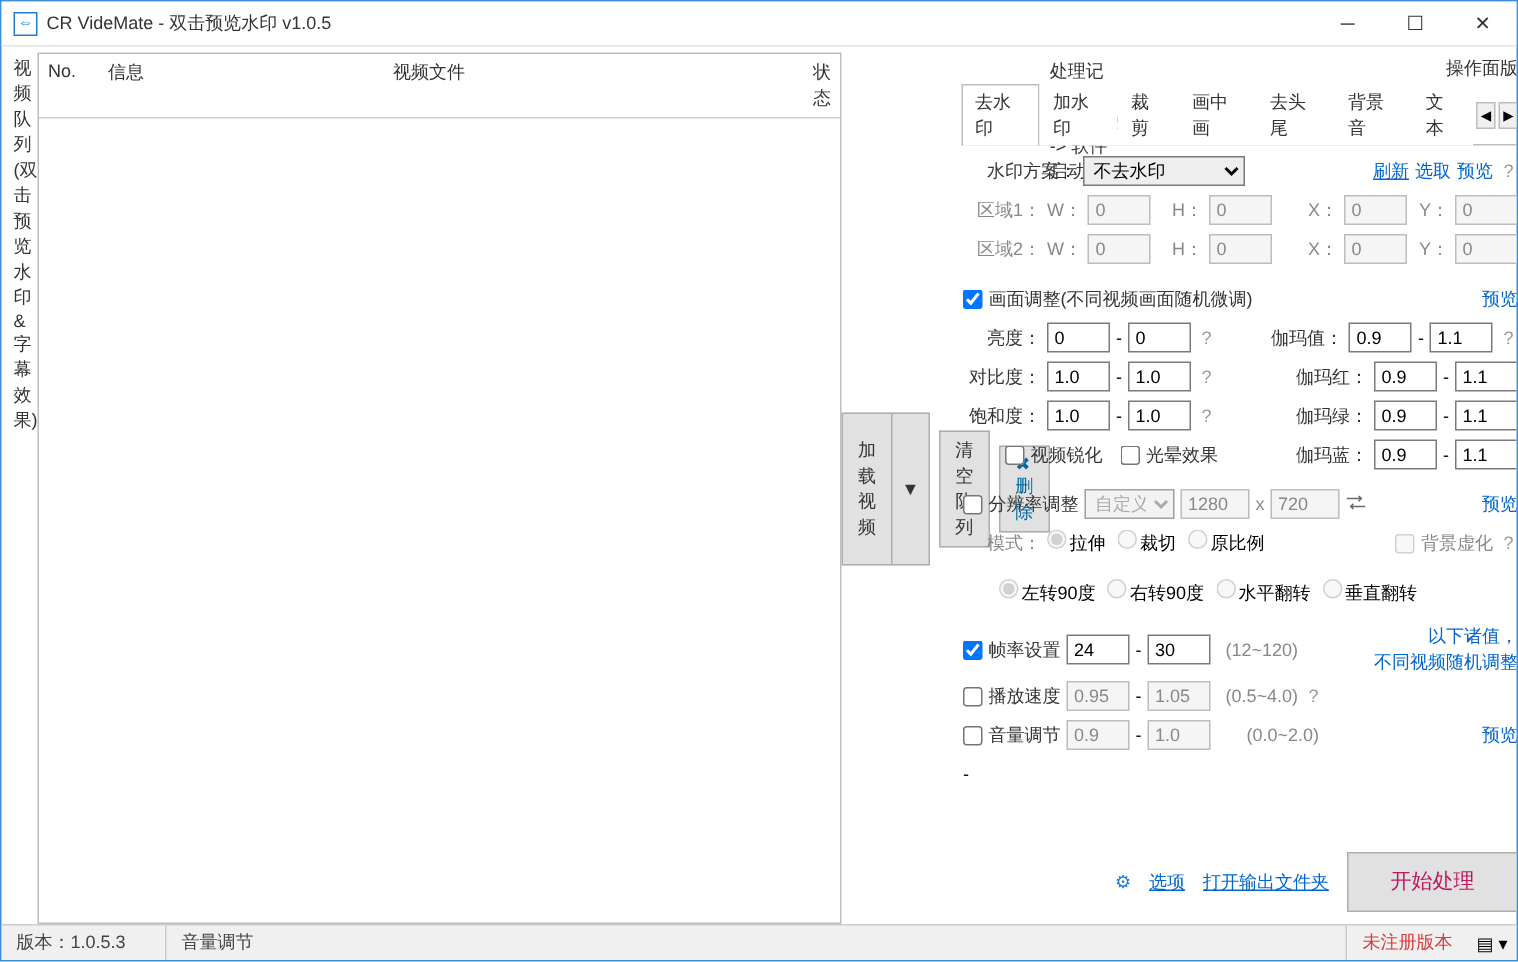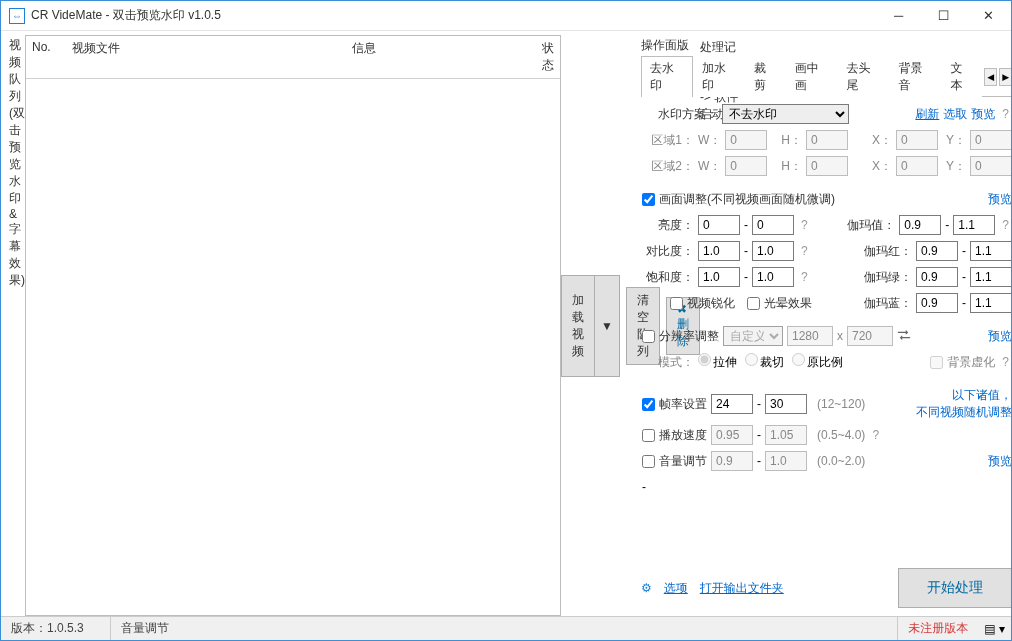--- a/index.html
+++ b/index.html
@@ -5,21 +5,21 @@
 * { box-sizing: border-box; margin: 0; padding: 0; font-family: "Microsoft YaHei", "Segoe UI", sans-serif; font-size: 12px; }
 body { background: #fff; width: 1012px; height: 641px; overflow: hidden; display: flex; flex-direction: column; border: 1px solid #3c8fd6; }
 .titlebar { height: 30px; display: flex; align-items: center; padding: 0 0 0 8px; background: #fff; border-bottom: 1px solid #e5e5e5; }
 .titlebar .icon { width: 16px; height: 16px; border: 1px solid #1e7fd6; display: flex; align-items: center; justify-content: center; color: #1e7fd6; font-size: 10px; margin-right: 6px; }
 .titlebar .title { flex: 1; color: #333; }
 .titlebar .winbtns { display: flex; }
 .titlebar .winbtn { width: 45px; height: 29px; display: flex; align-items: center; justify-content: center; font-size: 13px; color: #333; cursor: pointer; }
 
 .main { flex: 1; display: flex; padding: 4px 8px 0 8px; gap: 10px; min-height: 0; }
 .left-pane { width: 622px; display: flex; flex-direction: row; }
-.right-pane { flex: 1; display: flex; flex-direction: column; }
+.right-pane { flex: 1; display: flex; flex-direction: column; align-items: flex-end; }
 
 .grp-title { color: #333; padding: 2px 0; }
 .list-box { flex: 1; border: 1px solid #bdbdbd; min-height: 0; display: flex; flex-direction: column; background: #fff; }
 .list-header { display: flex; border-bottom: 1px solid #d0d0d0; background: #fff; }
 .list-header .col { padding: 4px 6px; color: #333; }
 .list-body { flex: 1; }
 .left-btns { display: flex; gap: 6px; padding: 6px 0; align-items: center; }
 .btn { border: 1px solid #adadad; background: #e1e1e1; padding: 4px 10px; cursor: pointer; color: #333; }
 .btn.split { display: flex; align-items: center; padding: 0; }
 .btn.split span:first-child { padding: 16px 10px; border-right: 1px solid #adadad; }
@@ -51,21 +51,21 @@
 .sep { height: 1px; background: transparent; margin: 3px 0; }
 .radio-group { display: flex; gap: 8px; align-items: center; }
 input[type=radio] { margin-right: 2px; }
 
 .output-row { display: flex; align-items: center; gap: 6px; padding: 6px 0; }
 .output-row input { flex: 1; border: 1px solid #7a7a7a; padding: 3px 6px; }
 .browse-btn { border: 1px solid #adadad; background: #e1e1e1; padding: 3px 8px; cursor: pointer; }
 
 .bottom-actions { display: flex; align-items: center; gap: 12px; padding: 4px 0 8px 0; }
 .gear { color: #1e7fd6; }
-.start-btn { margin-left: auto; padding: 10px 28px; border: 1px solid #adadad; background: #e1e1e1; cursor: pointer; font-size: 14px; color: #0369a1; }
+.start-btn { margin-left: auto; padding: 10px 28px; border: 1px solid #adadad; background: #e1e1e1; cursor: pointer; font-size: 14px; color: #be185d; }
 
 .statusbar { height: 24px; border-top: 1px solid #ccc; display: flex; align-items: center; background: #f0f0f0; }
 .statusbar .cell { padding: 0 10px; border-right: 1px solid #ccc; height: 100%; display: flex; align-items: center; color: #444; }
 .statusbar .spacer { flex: 1; }
 .statusbar .reg { color: #d53c3c; padding: 0 10px; }
 .statusbar .menuicon { padding: 0 6px; cursor: pointer; }
 
 .field-col { width: 52px; text-align: right; display: inline-block; }
 .swap-icon svg { width: 14px; height: 12px; }
 </style>
@@ -82,22 +82,22 @@
   </div>
 </div>
 
 <div class="main">
 
   <div class="left-pane">
     <div class="grp-title">视频队列 (双击预览水印&amp;字幕效果)</div>
     <div class="list-box">
       <div class="list-header">
         <div class="col" style="width:40px">No.</div>
+        <div class="col" style="width:190px">信息</div>
         <div class="col" style="width:280px">视频文件</div>
-        <div class="col" style="width:190px">信息</div>
         <div class="col" style="flex:1">状态</div>
       </div>
       <div class="list-body"></div>
     </div>
     <div class="left-btns">
       <div class="btn split">
         <span>加载视频</span>
         <span>▼</span>
       </div>
       <div class="btn">清空队列</div>
@@ -122,21 +122,21 @@
       <div class="tab">背景音</div>
       <div class="tab">文本</div>
       <div class="tab-nav">◀</div>
       <div class="tab-nav">▶</div>
     </div>
 
     <div class="panel">
 
       <div class="row pad">
         <span class="txt" style="margin-left:16px">水印方案：</span>
-        <select class="sel" style="width:127px"><option>不去水印</option></select>
+        <select class="sel" style="width:108px"><option>不去水印</option></select>
         <span style="flex:1"></span>
         <a class="lnk">刷新</a>
         <a class="lnk nodash">选取</a>
         <a class="lnk nodash">预览</a>
         <span class="qmark">?</span>
       </div>
       <div class="row pad">
         <span class="txt field-col gray">区域1：</span>
         <span class="gray">W：</span>
           <input class="inp dis" value="0" style="">
@@ -221,20 +221,29 @@
           <label class="gray"><input type="radio" name="resmode" disabled="" style=""><span>裁切</span></label>
           <label class="gray"><input type="radio" name="resmode" disabled="" style=""><span>原比例</span></label>
         </div>
         <span style="flex:1"></span>
         <input type="checkbox" class="chk" disabled="" style="">
           <span class="gray">背景虚化</span>
         <span class="qmark">?</span>
       </div>
       <div class="sep"></div>
 
+      <div class="row pad">
+        <span style="width:20px"></span>
+        <div class="radio-group">
+          <label class="gray"><input type="radio" name="rot" checked="" disabled="" style=""><span>左转90度</span></label>
+          <label class="gray"><input type="radio" name="rot" disabled="" style=""><span>右转90度</span></label>
+          <label class="gray"><input type="radio" name="rot" disabled="" style=""><span>水平翻转</span></label>
+          <label class="gray"><input type="radio" name="rot" disabled="" style=""><span>垂直翻转</span></label>
+        </div>
+      </div>
       <div class="sep"></div>
 
       <div class="row pad">
         <input type="checkbox" class="chk" checked="" style="">
         <span class="txt">帧率设置</span>
         <input class="inp" value="24" style=""> - <input class="inp" value="30" style="">
         <span class="gray" style="margin-left:6px">(12~120)</span>
         <span style="flex:1"></span>
         <span style="color:#0066cc;text-align:right"><span>以下诸值，</span><br><span>不同视频随机调整</span></span>
       </div>
@@ -242,21 +251,21 @@
         <input type="checkbox" class="chk" style="">
         <span class="txt">播放速度</span>
         <input class="inp dis" value="0.95" style=""> - <input class="inp dis" value="1.05" style="">
         <span class="gray" style="margin-left:6px">(0.5~4.0)</span>
         <span class="qmark">?</span>
       </div>
       <div class="row pad">
         <input type="checkbox" class="chk" style="">
         <span class="txt">音量调节</span>
         <input class="inp dis" value="0.9" style=""> - <input class="inp dis" value="1.0" style="">
-        <span class="gray" style="margin-left:6px">(0.0~2.0)</span>
+        <span class="gray" style="margin-left:20px">(0.0~2.0)</span>
         <span style="flex:1"></span>
         <a class="lnk nodash gray">预览</a>
       </div>
       <div class="row pad">
         
         
          - 
         
         
         <span style="flex:1"></span>

